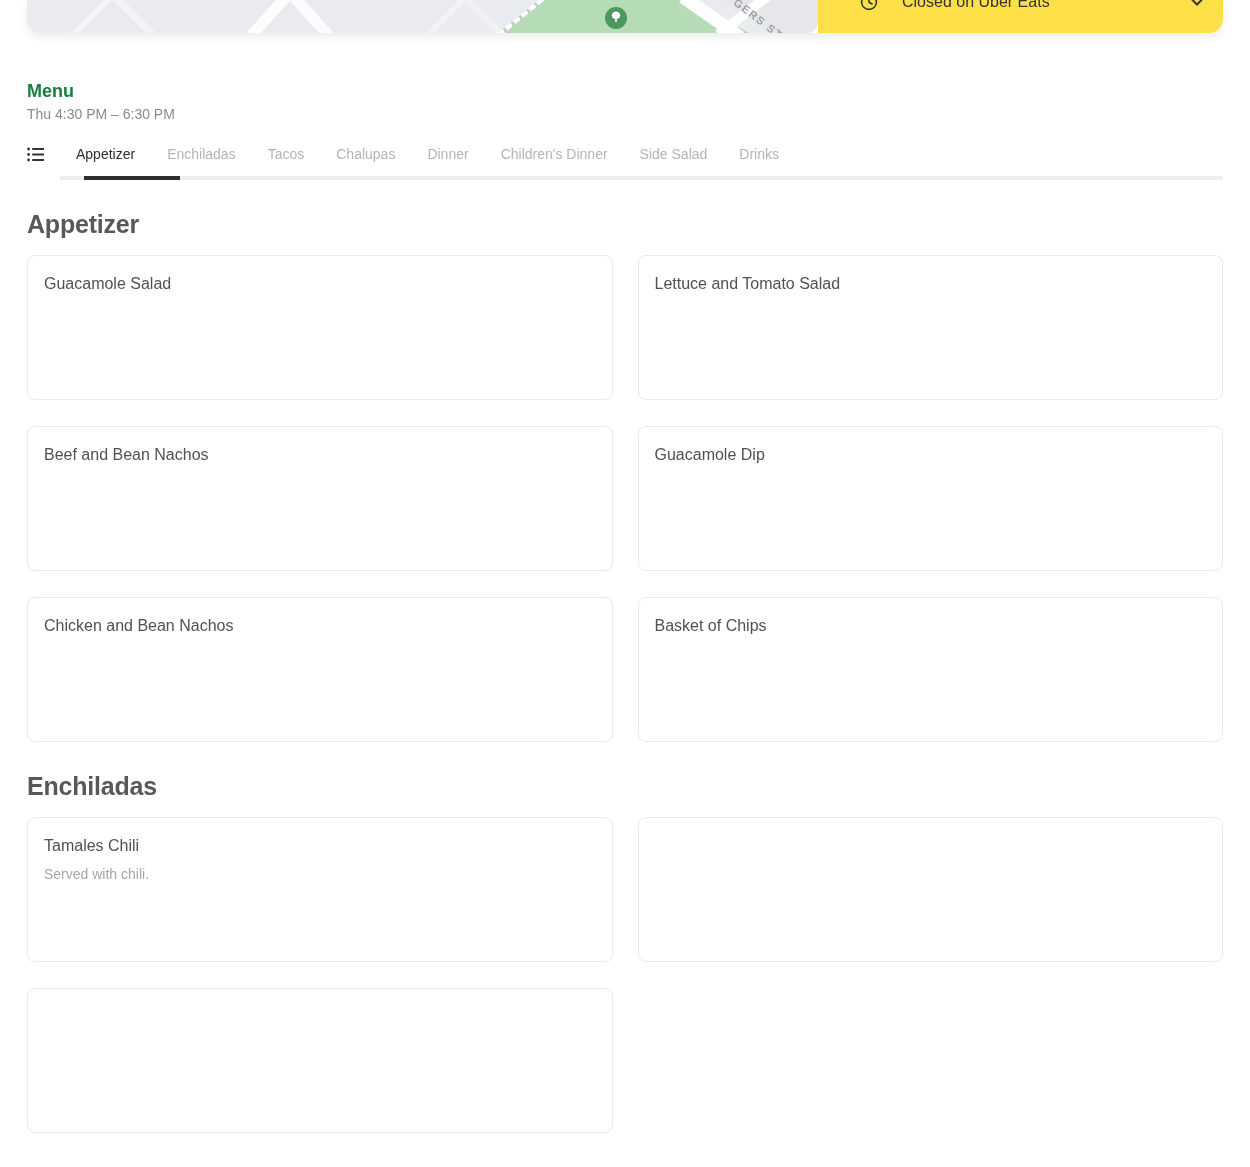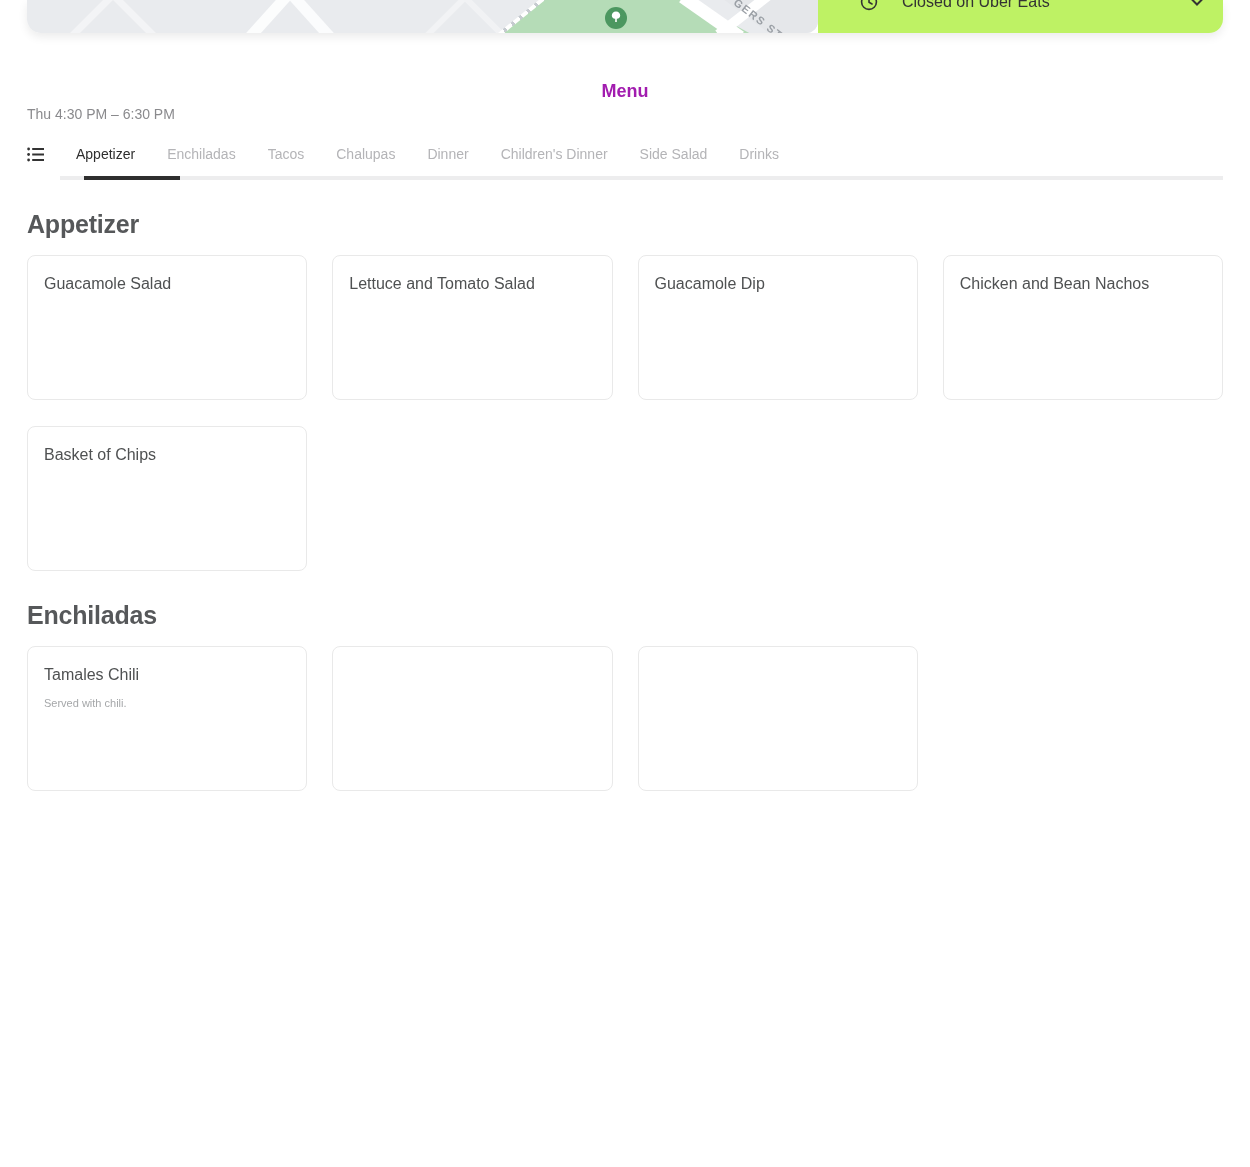--- a/index.html
+++ b/index.html
@@ -25,52 +25,52 @@
     background:#e5e7ea; clip-path:polygon(28% 0,100% 0,100% 100%,62% 100%); }
   .map-green { position:absolute; left:470px; top:0; width:260px; height:33px;
     background:#b5dcb7; clip-path:polygon(18% 0,74% 0,97% 100%,1% 100%); }
   .railroad { position:absolute; left:492px; top:-12px; width:4px; height:58px;
     transform:rotate(51deg);
     background:repeating-linear-gradient(0deg,#ffffff 0 7px,#c6cbd0 7px 10px); }
   .map-pin { position:absolute; left:578px; top:7px; width:22px; height:22px; }
   .street-label { position:absolute; left:712px; top:-4px; transform:rotate(38deg);
     transform-origin:left top; font-size:11px; font-weight:bold; letter-spacing:1.5px;
     color:#9ba0a6; white-space:nowrap; }
-  .status-panel { position:relative; flex:1; background:#bef264; overflow:hidden; }
+  .status-panel { position:relative; flex:1; background:#fde047; overflow:hidden; }
   .status-row { position:absolute; left:42px; right:20px; top:-8px; height:20px;
     display:flex; align-items:center; }
   .status-text { margin-left:24px; font-size:16px; font-weight:500; color:#333; }
   .status-chevron { margin-left:auto; display:flex; }
 
   
   .menu-header { margin-top:47px; }
-  .menu-title { font-size:18px; font-weight:bold; color:#a21caf; line-height:22px;text-align:center; }
+  .menu-title { font-size:18px; font-weight:bold; color:#15803d; line-height:22px; }
   .menu-hours { margin-top:4px; font-size:14px; color:#8a8a8d; }
 
   
   .tab-bar { position:relative; margin-top:16px; }
   .tab-row { display:flex; align-items:center; height:32px; }
   .tab-list-icon { width:17px; height:17px; margin-right:16px; flex:0 0 auto; }
   .tab { font-size:14px; font-weight:500; color:#b4b4b7; margin:0 16px;
     white-space:nowrap; cursor:pointer; }
   .tab.active { color:#2e2e2e; }
   .tab-track { position:relative; margin-left:33px; height:4px; background:#ededee;
     margin-top:6px; }
   .tab-indicator { position:absolute; left:24px; top:0; width:96px; height:4px;
     background:#2e2e2e; }
 
   
   .section-heading { margin:28px 0 15px; font-size:25px; font-weight:600;
     color:#56585a; letter-spacing:-0.2px; line-height:32px; }
-  .card-grid { display:grid; grid-template-columns:1fr 1fr 1fr 1fr;
+  .card-grid { display:grid; grid-template-columns:1fr 1fr;
     column-gap:25px; row-gap:26px; }
   .item-card { height:145px; background:#fff; border:1px solid #e9e9e9;
     border-radius:8px; padding:18px 16px; cursor:pointer; overflow:hidden; }
   .item-title { font-size:16px; font-weight:500; color:#4f5152; line-height:20px; }
-  .item-desc { margin-top:9px; font-size:11px; color:#a5a7a9; line-height:18px; }
+  .item-desc { margin-top:9px; font-size:14px; color:#a5a7a9; line-height:18px; }
   .item-desc:empty { display:none; }
 </style>
 </head>
 <body>
 
 <div class="page">
 
   <div class="top-card">
     <div class="map">
       <div class="road" style="left:60px;top:-20px;width:7px;height:75px;transform:rotate(45deg);background:#f3f4f6;"></div>
@@ -145,20 +145,24 @@
     <div class="card-grid">
           <div class="item-card">
     <div class="item-title">Guacamole Salad</div>
 
   </div>
           <div class="item-card">
     <div class="item-title">Lettuce and Tomato Salad</div>
 
   </div>
           <div class="item-card">
+    <div class="item-title">Beef and Bean Nachos</div>
+
+  </div>
+          <div class="item-card">
     <div class="item-title">Guacamole Dip</div>
 
   </div>
           <div class="item-card">
     <div class="item-title">Chicken and Bean Nachos</div>
 
   </div>
           <div class="item-card">
     <div class="item-title">Basket of Chips</div>
 

